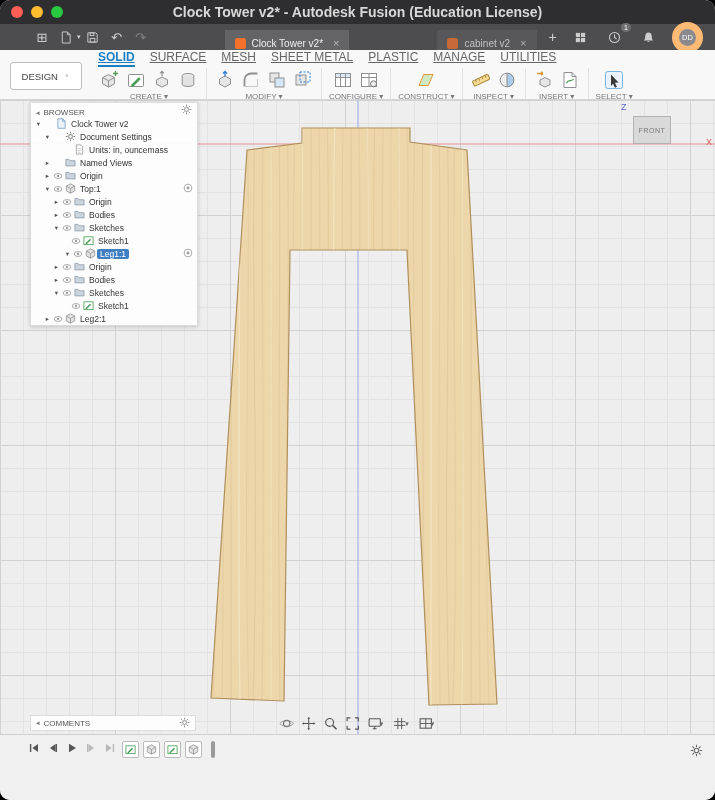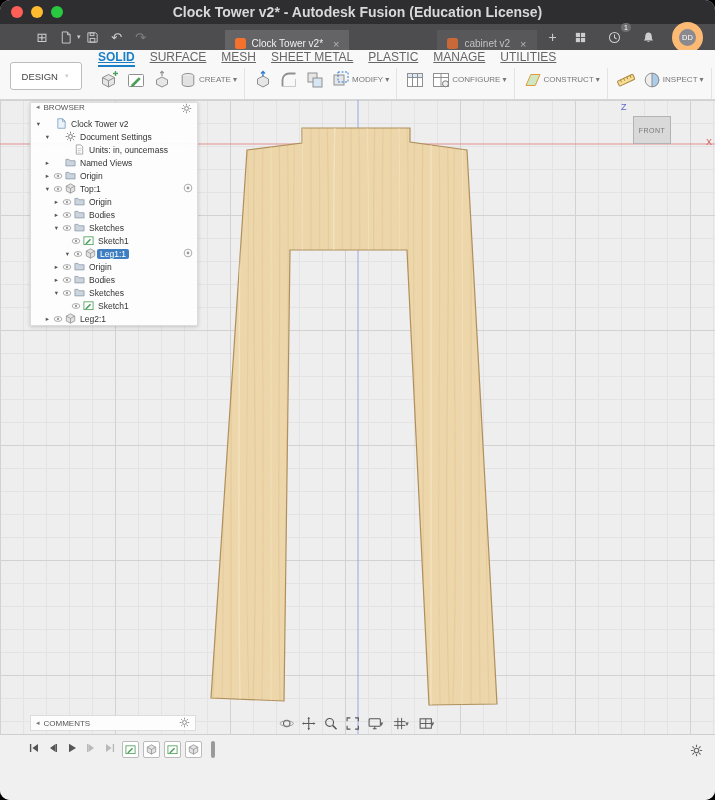--- a/index.html
+++ b/index.html
@@ -10,61 +10,61 @@
   .titlebar{position:absolute;top:0;left:0;right:0;height:24px;background:#2e2e30;display:flex;align-items:center;}
   .lights{position:absolute;left:11px;top:6px;display:flex;gap:8px;}
   .light{width:12px;height:12px;border-radius:50%;background:#555;}
   .title{flex:1;text-align:center;color:#d8d8d8;font-size:14px;font-weight:bold;}
 
   
   .appbar{position:absolute;top:24px;left:0;right:0;height:26px;background:#4d4d4f;display:flex;align-items:center;padding-left:32px;box-sizing:border-box;}
   .ab-icon{display:flex;align-items:center;justify-content:center;width:20px;height:20px;color:#cdcdcd;font-size:13px;margin-right:4px;}
   .ab-icon.dim{opacity:.38;}
   .caret{font-size:7px;color:#cdcdcd;margin-left:-3px;margin-right:2px;}
-  .doc-tab{height:26px;display:flex;align-items:flex-start;gap:6px;padding:8px 10px;font-size:10px;box-sizing:border-box;white-space:nowrap;margin-top:12px;}
+  .doc-tab{height:26px;display:flex;align-items:center;gap:6px;padding:0 10px;font-size:10px;box-sizing:border-box;white-space:nowrap;margin-top:12px;}
   .doc-tab.active{background:#646467;color:#f0f0f0;margin-left:70px;}
   .doc-tab.inactive{background:#58585b;color:#c2c2c2;margin-left:88px;}
   .fusion-logo{width:11px;height:11px;border-radius:2.5px;background:var(--orange,#f6712b);display:inline-block;}
   .doc-tab.inactive .fusion-logo{opacity:.7;}
   .tab-close{color:#b4b4b4;font-size:11px;margin-left:4px;}
   .plus-btn{color:#cdcdcd;font-size:14px;margin-left:12px;}
   .ab-right{margin-left:auto;display:flex;align-items:center;gap:10px;padding-right:12px;}
   .badge-wrap{position:relative;display:flex;}
   .badge{position:absolute;top:-4px;right:-7px;background:#6e6e72;color:#fff;font-size:7px;border-radius:5px;padding:0 3px;line-height:9px;}
   .avatar{width:17px;height:17px;border-radius:50%;background:#8a8a8e;border:7px solid #fdba74;color:#fff;font-size:7.5px;display:flex;align-items:center;justify-content:center;}
 
   
   .ribbon{position:absolute;top:50px;left:0;right:0;height:50px;background:#f8f8f8;border-bottom:1px solid #d5d5d5;box-sizing:border-box;}
   .design-btn{position:absolute;left:10px;top:12px;width:70px;height:26px;background:#fff;border:1px solid #bcbcbc;border-radius:3px;font-size:9.5px;color:#444;display:flex;align-items:center;justify-content:center;gap:10px;}
   .rtabs{position:absolute;left:98px;top:2px;display:flex;gap:15px;align-items:flex-end;height:15px;}
   .rtab{font-size:12px;color:#666;padding-bottom:1px;border-bottom:2px solid transparent;white-space:nowrap;text-decoration:underline;}
   .rtab.active{color:var(--accent,#1a7fc4);font-weight:bold;border-bottom-color:var(--accent,#1a7fc4);}
   .rgroups{position:absolute;left:92px;top:18px;right:2px;bottom:0;display:flex;}
-  .rgroup{display:flex;align-items:center;padding:1px 7px 8px 7px;border-right:1px solid #e3e3e3;}
+  .rgroup{display:flex;flex-direction:column;align-items:center;padding:1px 7px 8px 7px;border-right:1px solid #e3e3e3;}
   .rgroup:last-child{border-right:none;}
   .rg-icons{display:flex;gap:4px;align-items:center;flex:1;}
   .rg-icon{width:22px;height:22px;display:flex;align-items:center;justify-content:center;border-radius:3px;}
   .rg-label{font-size:8px;color:#777;padding:1px 0 3px 0;white-space:nowrap;}
 
   
   .canvas{position:absolute;top:100px;left:0;width:715px;height:634px;background-color:#eeeeee;
     background-image:
       linear-gradient(#d2d2d2 1px,transparent 1px),
       linear-gradient(90deg,#d2d2d2 1px,transparent 1px),
       linear-gradient(#e3e3e3 1px,transparent 1px),
       linear-gradient(90deg,#e3e3e3 1px,transparent 1px);
     background-size:115px 115px,115px 115px,23px 23px,23px 23px;}
   .overlay{position:absolute;left:0;top:0;}
   .vc-z{position:absolute;left:621px;top:2px;font-size:9px;color:#5b66cf;}
   .vc-face{position:absolute;left:633px;top:16px;width:36px;height:26px;background:#d9d9d9;border:1px solid #b3b3b3;color:#777;font-size:7px;display:flex;align-items:center;justify-content:center;letter-spacing:.5px;}
   .axis-x-label{position:absolute;right:3px;top:37px;font-size:9px;color:#cf5b5b;}
 
   
   .browser{position:absolute;left:30px;top:2px;width:166px;background:rgba(253,253,253,.96);border:1px solid #dcdcdc;box-shadow:0 1px 4px rgba(0,0,0,.18);}
-  .b-header{height:14px;display:flex;align-items:flex-start;gap:4px;font-size:8px;color:#555;padding:0 5px;}
+  .b-header{height:14px;display:flex;align-items:flex-end;gap:4px;font-size:8px;color:#555;padding:0 5px;}
   .b-header .spacer{flex:1;}
   .b-collapse{font-size:7px;color:#777;}
   .brow{height:13px;display:flex;align-items:center;font-size:8.5px;color:#333;position:relative;}
   .tw{width:9px;font-size:6.5px;color:#555;text-align:center;flex:none;}
   .beye{width:12px;display:flex;justify-content:center;flex:none;}
   .bicon{width:13px;display:flex;justify-content:center;flex:none;}
   .blbl{padding:0 3px;white-space:nowrap;border-radius:2px;}
   .brow.selected .blbl{background:var(--selblue,#3f7fc1);color:#fff;}
   .bradio{position:absolute;right:4px;top:1px;}
 

